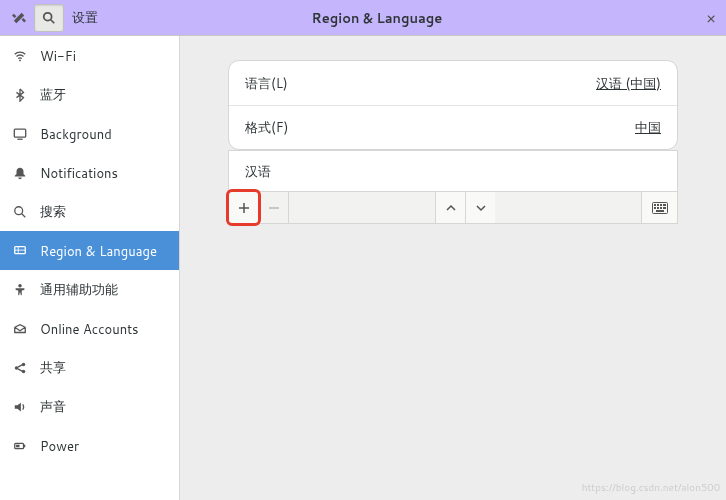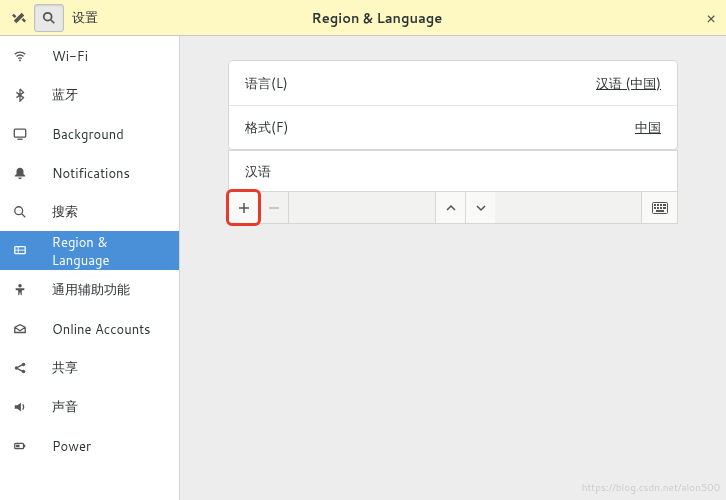--- a/index.html
+++ b/index.html
@@ -1,31 +1,31 @@
 <!DOCTYPE html>
 <html><head>
 <meta charset="utf-8">
 <style>
   * { box-sizing: border-box; margin: 0; padding: 0; }
   html, body { width: 726px; height: 500px; font-family: "Cantarell", "Segoe UI", sans-serif; font-size: 13px; color: #2e3436; background: #ededed; overflow: hidden; }
-  .titlebar { height: 36px; background: #fef9c3; border-bottom: 1px solid #c8c8c6; display: flex; align-items: center; }
+  .titlebar { height: 36px; background: #c4b5fd; border-bottom: 1px solid #c8c8c6; display: flex; align-items: center; }
   .tb-left { display: flex; align-items: center; padding-left: 4px; gap: 0; }
   .tb-btn { width: 30px; height: 28px; display: flex; align-items: center; justify-content: center; border: 1px solid transparent; border-radius: 3px; color: #555; }
   .tb-btn.pressed { background: #e8e8e6; border-color: #c0c0be; box-shadow: inset 0 1px 2px rgba(0,0,0,0.1); }
   .tb-settings { margin-left: 8px; font-size: 13px; color: #2e3436; }
   .tb-title { flex: 1; text-align: center; font-weight: bold; font-size: 13px; color: #2e3436; padding-right: 40px; }
   .tb-close { width: 30px; height: 36px; display: flex; align-items: center; justify-content: center; color: #555; font-size: 16px; }
   .body { display: flex; height: calc(500px - 36px); }
   .sidebar { width: 180px; background: #fff; border-right: 1px solid #d6d6d4; overflow-y: auto; }
-  .side-item { display: flex; align-items: center; height: 39px; padding: 0 12px; gap: 24px; color: #2e3436; border-bottom: 0; cursor: pointer; }
+  .side-item { display: flex; align-items: center; height: 39px; padding: 0 12px; gap: 12px; color: #2e3436; border-bottom: 0; cursor: pointer; }
   .side-item .icon { width: 16px; height: 16px; display: flex; align-items: center; justify-content: center; color: #555; }
   .side-item.selected { background: #4a90d9; color: #fff; }
   .side-item.selected .icon { color: #fff; }
   .main { flex: 1; background: #ededed; padding: 24px 48px; }
-  .panel { background: #fff; border: 1px solid #d6d6d4; border-radius: 4px; }
+  .panel { background: #fff; border: 1px solid #d6d6d4; border-radius: 11px; }
   .row { display: flex; align-items: center; justify-content: space-between; height: 44px; padding: 0 16px; }
   .row + .row { border-top: 1px solid #e4e4e2; gap: 15px; }
   .row-label { color: #2e3436; font-size: 13px; }
   .row-value { color: #2e3436; font-size: 13px; text-decoration: underline; }
   .section-title { font-size: 12px; color: #555; margin: 20px 0 6px 2px; }
   .sources-panel { background: #fff; border: 1px solid #d6d6d4; }
   .source-row { height: 40px; display: flex; align-items: center; padding: 1px 16px; }
   .toolbar { height: 32px; background: #f2f2f0; border: 1px solid #d6d6d4; border-top: none; display: flex; align-items: stretch; }
   .tool-btn { width: 30px; display: flex; align-items: center; justify-content: center; border-right: 1px solid #d6d6d4; color: #555; background: #f9f9f8; }
   .tool-btn.disabled { color: #b8b8b6; background: #f2f2f0; }

